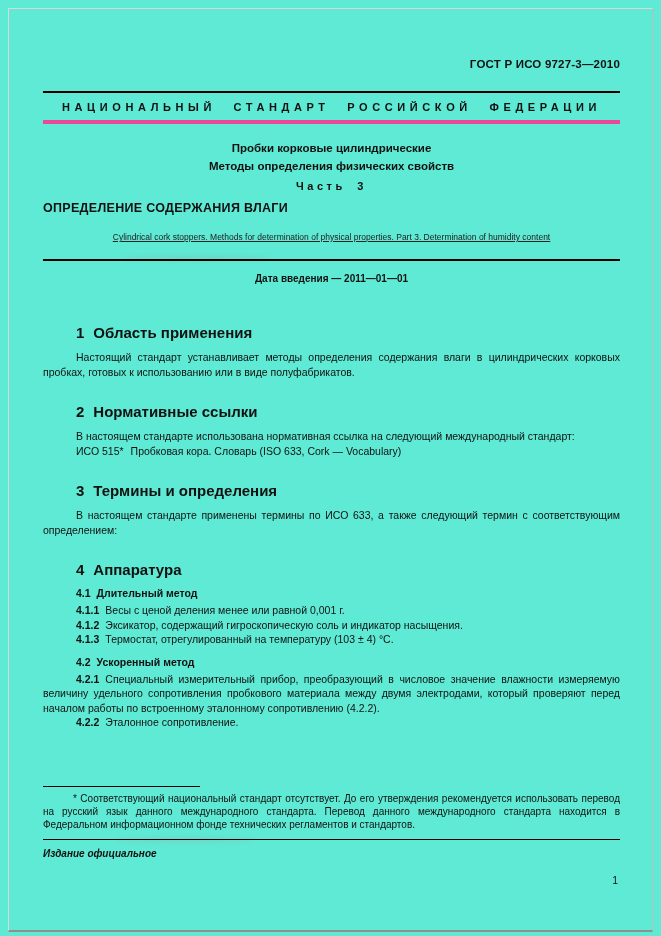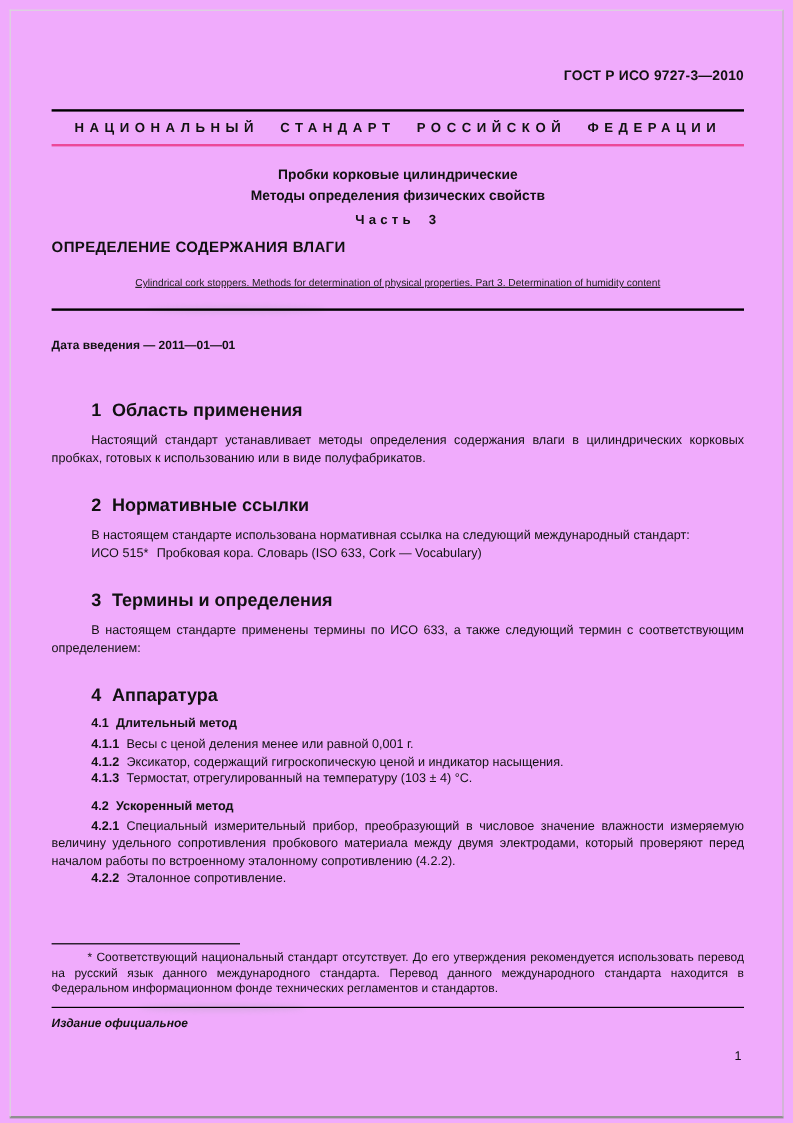--- a/index.html
+++ b/index.html
@@ -1,21 +1,21 @@
 <!DOCTYPE html>
 <html><head>
 <meta charset="utf-8">
 <style>
   * { margin: 0; padding: 0; box-sizing: border-box; }
   html, body { background: #ffffff; }
   .page {
     position: relative;
     width: 661px;
     height: 936px;
-    background: #f0abfc;
+    background: #5eead4;
     font-family: "Liberation Sans", sans-serif;
     color: #111;
     overflow: hidden;
     margin: 0 auto;
   }
   .page-frame {
     position: absolute;
     inset: 8px 8px 4px 8px;
     border: 1px solid #d9d9d9;
     border-right: 1px solid #bdbdbd;
@@ -37,42 +37,42 @@
   .doc-code {
     margin-top: 58px;
     text-align: right;
     font-size: 11.5px;
     font-weight: 700;
     letter-spacing: 0.2px;
   }
   .masthead {
     margin-top: 21px;
     border-top: 2px solid #000;
-    border-bottom: 2px solid #ec4899;
+    border-bottom: 4px solid #ec4899;
     padding: 8px 0 7px 0;
     text-align: center;
   }
   .masthead-banner {
     font-size: 11px;
     font-weight: 700;
     letter-spacing: 4.6px;
     word-spacing: 10px;
     white-space: nowrap;
   }
   .title-line { margin-top: 6px; text-align: center; font-size: 11.5px; font-weight: 700; }
   .title-line.first { margin-top: 18px; }
   .part-line {
     margin-top: 8px; text-align: center; font-size: 11px; font-weight: 700;
     letter-spacing: 3.5px; word-spacing: 5px;
   }
   .subject-line { margin-top: 9px; text-align: left; font-size: 12.5px; font-weight: 700; letter-spacing: 0.3px; }
   .english-line { margin-top: 17px; text-align: center; font-size: 8.5px; color: #222; text-decoration: underline; }
 
   .main-rule { margin-top: 17px; border-top: 2px solid #000; }
-  .effective-date { margin-top: 24px; text-align: left; font-size: 10px; font-weight: 700; }
+  .effective-date { margin-top: 12px; text-align: center; font-size: 10px; font-weight: 700; }
 
   .section-heading { margin-top: 24px; padding-left: 33px; font-size: 15px; font-weight: 700; }
   .section-heading.first-heading { margin-top: 40px; }
   .h-num { margin-right: 9px; }
   .sub-heading { margin-top: 9px; padding-left: 33px; font-size: 10.5px; font-weight: 700; }
   .sub-heading .h-num { margin-right: 6px; }
 
   .body-para {
     margin-top: 9px;
     font-size: 10.5px;
@@ -147,21 +147,21 @@
       <span class="h-num">4</span><span class="h-title">Аппаратура</span>
     </div>
 
     <div class="sub-heading">
       <span class="h-num">4.1</span><span>Длительный метод</span>
     </div>
     <p class="body-para after-sub">
       <span class="clause-num">4.1.1</span><span>Весы с ценой деления менее или равной 0,001 г.</span>
     </p>
     <p class="body-para tight">
-      <span class="clause-num">4.1.2</span><span>Эксикатор, содержащий гигроскопическую ценой и индикатор насыщения.</span>
+      <span class="clause-num">4.1.2</span><span>Эксикатор, содержащий гигроскопическую соль и индикатор насыщения.</span>
     </p>
     <p class="body-para tight">
       <span class="clause-num">4.1.3</span><span>Термостат, отрегулированный на температуру (103 ± 4) °С.</span>
     </p>
 
     <div class="sub-heading">
       <span class="h-num">4.2</span><span>Ускоренный метод</span>
     </div>
     <p class="body-para after-sub">
       <span class="clause-num">4.2.1</span><span>Специальный измерительный прибор, преобразующий в числовое значение влажности измеряемую величину удельного сопротивления пробкового материала между двумя электродами, который проверяют перед началом работы по встроенному эталонному сопротивлению (4.2.2).</span>

